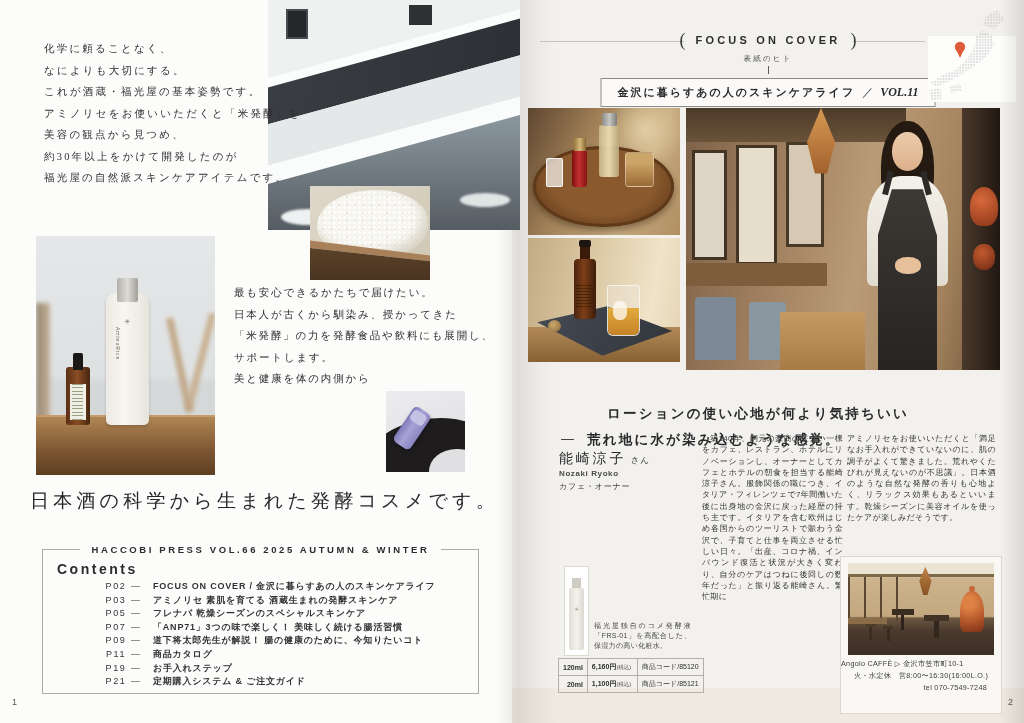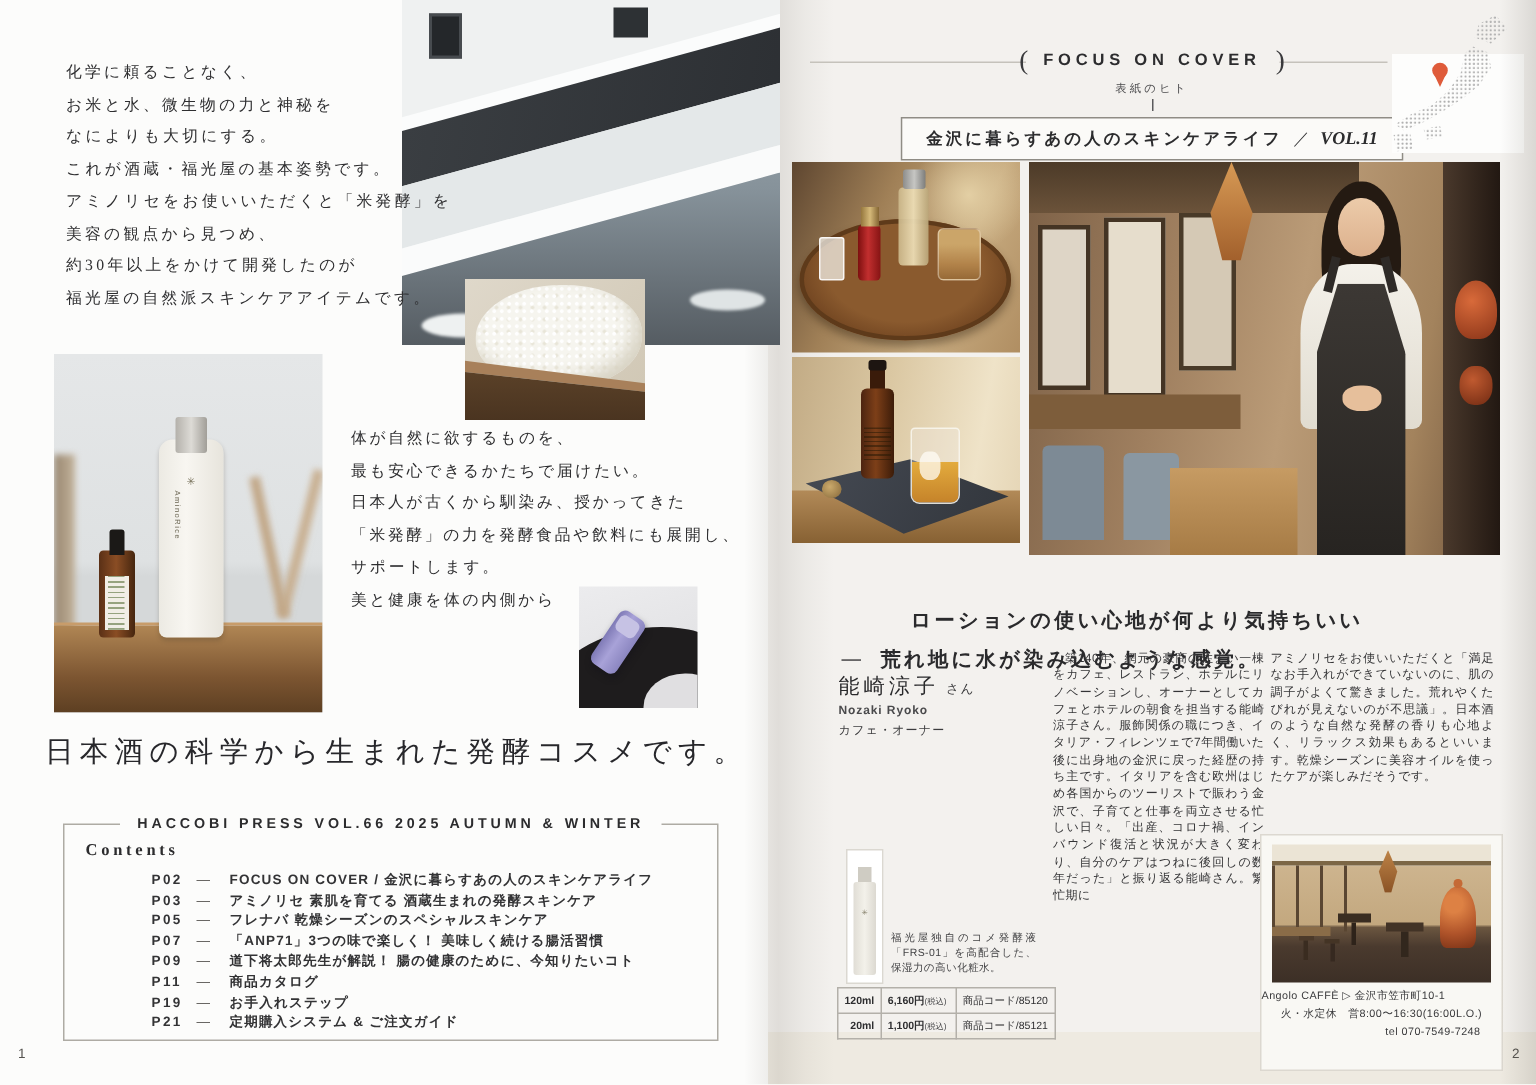--- a/index.html
+++ b/index.html
@@ -26,24 +26,24 @@
   .intro-block { left:44px; top:38px; }
   .intro-block .tline { font-size:10.5px; letter-spacing:2.2px; line-height:21.5px; color:#2e2e30; white-space:nowrap; }
   .body-block { left:234px; top:282px; }
   .body-block .tline { font-size:10.5px; letter-spacing:1.8px; line-height:21.5px; color:#2e2e30; white-space:nowrap; }
   .left-headline { left:30px; top:488px; font-size:19px; letter-spacing:4.2px; color:#27272b; white-space:nowrap; font-weight:500; }
 
   
   .toc-box { left:42px; top:549px; width:437px; height:145px; border:1px solid #aeaba4; background:#fcfcfb; }
   .toc-legend { position:absolute; top:-6px; left:50%; transform:translateX(-50%); background:#fcfcfb; padding:0 12px;
     font-size:9.5px; font-weight:bold; letter-spacing:2.6px; color:#2c2c2e; white-space:nowrap; }
-  .toc-contents { position:absolute; left:14px; top:11px; font-size:11px; font-weight:bold; letter-spacing:2.5px; color:#2c2c2e;font-family:Liberation Serif, serif; }
+  .toc-contents { position:absolute; left:14px; top:11px; font-size:14px; font-weight:bold; letter-spacing:2.5px; color:#2c2c2e; }
   .toc-list { position:absolute; left:58px; top:30px; }
   .toc-row { display:flex; align-items:baseline; height:13.6px; font-size:9px; color:#333335; white-space:nowrap; }
-  .toc-page { width:30px; font-weight:bold; letter-spacing:1.6px; }
+  .toc-page { width:30px; font-weight:normal; letter-spacing:1.6px;text-align:center; }
   .toc-dash { width:22px; color:#55534f; }
   .toc-label { font-weight:bold; letter-spacing:0.8px; }
 
   
   .hdr-line { top:41px; height:1px; background:#c5c2bb; }
   .hdr-line-l { left:540px; width:144px; }
   .hdr-line-r { left:853px; width:72px; }
   .hdr-title { left:768px; top:31px; transform:translateX(-50%); display:flex; align-items:center; gap:10px; white-space:nowrap; }
   .hdr-paren { font-family:"Liberation Serif","DejaVu Serif",serif; font-size:18px; font-weight:300; color:#3a3a3c; line-height:18px; }
   .hdr-text { font-size:11px; font-weight:bold; letter-spacing:3.2px; color:#2c2c2e; }
@@ -234,21 +234,20 @@
     <div class="layer sh-wall"></div>
     <div class="layer sh-ledge"></div>
     <div class="layer sh-lower"></div>
     <div class="layer sh-snow1"></div>
     <div class="layer sh-snow2"></div>
     <div class="layer sh-snow3"></div>
   </div>
 
   <div class="abs serif intro-block z">
     <div class="tline">化学に頼ることなく、</div>
-    <div class="tline">お米と水、微生物の力と神秘を</div>
     <div class="tline">なによりも大切にする。</div>
     <div class="tline">これが酒蔵・福光屋の基本姿勢です。</div>
     <div class="tline">アミノリセをお使いいただくと「米発酵」を</div>
     <div class="tline">美容の観点から見つめ、</div>
     <div class="tline">約30年以上をかけて開発したのが</div>
     <div class="tline">福光屋の自然派スキンケアアイテムです。</div>
   </div>
 
   <div class="abs photo ph-rice">
     <div class="layer rc-mound"></div>
@@ -266,21 +265,20 @@
     <div class="layer bt-alabel"></div>
     <div class="layer bt-white"></div>
     <div class="layer bt-wcap"></div>
     <div class="layer bt-wlabel">
       <div class="bt-logo-star">✳</div>
       <div class="bt-logo-txt">AminoRice</div>
     </div>
   </div>
 
   <div class="abs serif body-block z">
-    <div class="tline">体が自然に欲するものを、</div>
     <div class="tline">最も安心できるかたちで届けたい。</div>
     <div class="tline">日本人が古くから馴染み、授かってきた</div>
     <div class="tline">「米発酵」の力を発酵食品や飲料にも展開し、</div>
     <div class="tline">サポートします。</div>
     <div class="tline">美と健康を体の内側から</div>
   </div>
 
   <div class="abs photo ph-pouch">
     <div class="layer pp-dark"></div>
     <div class="layer pp-light"></div>

